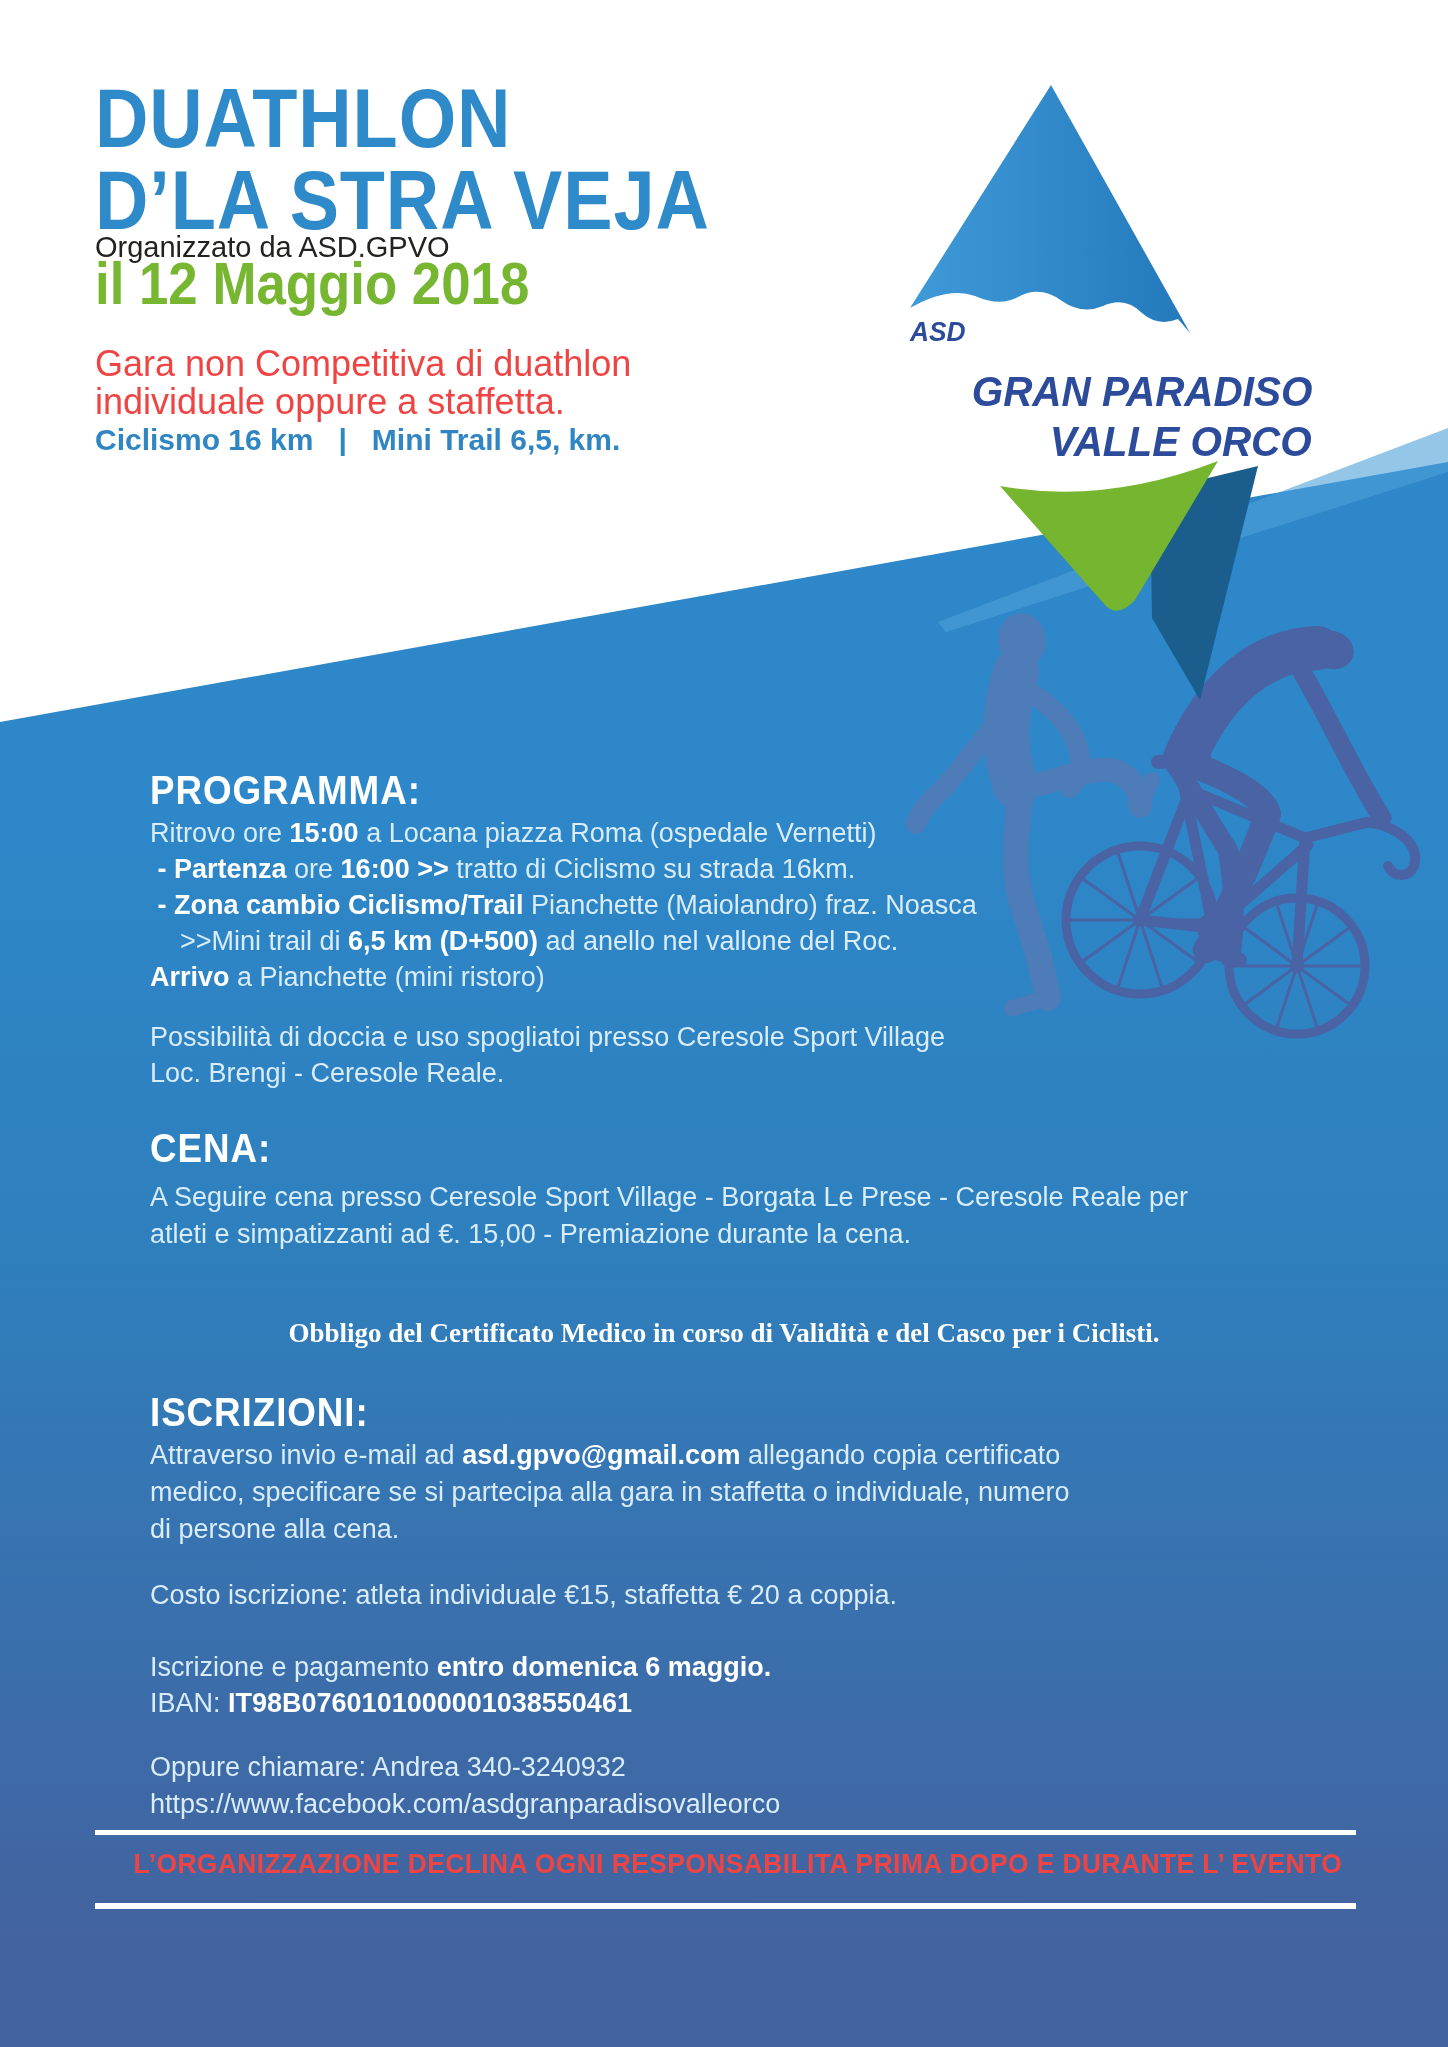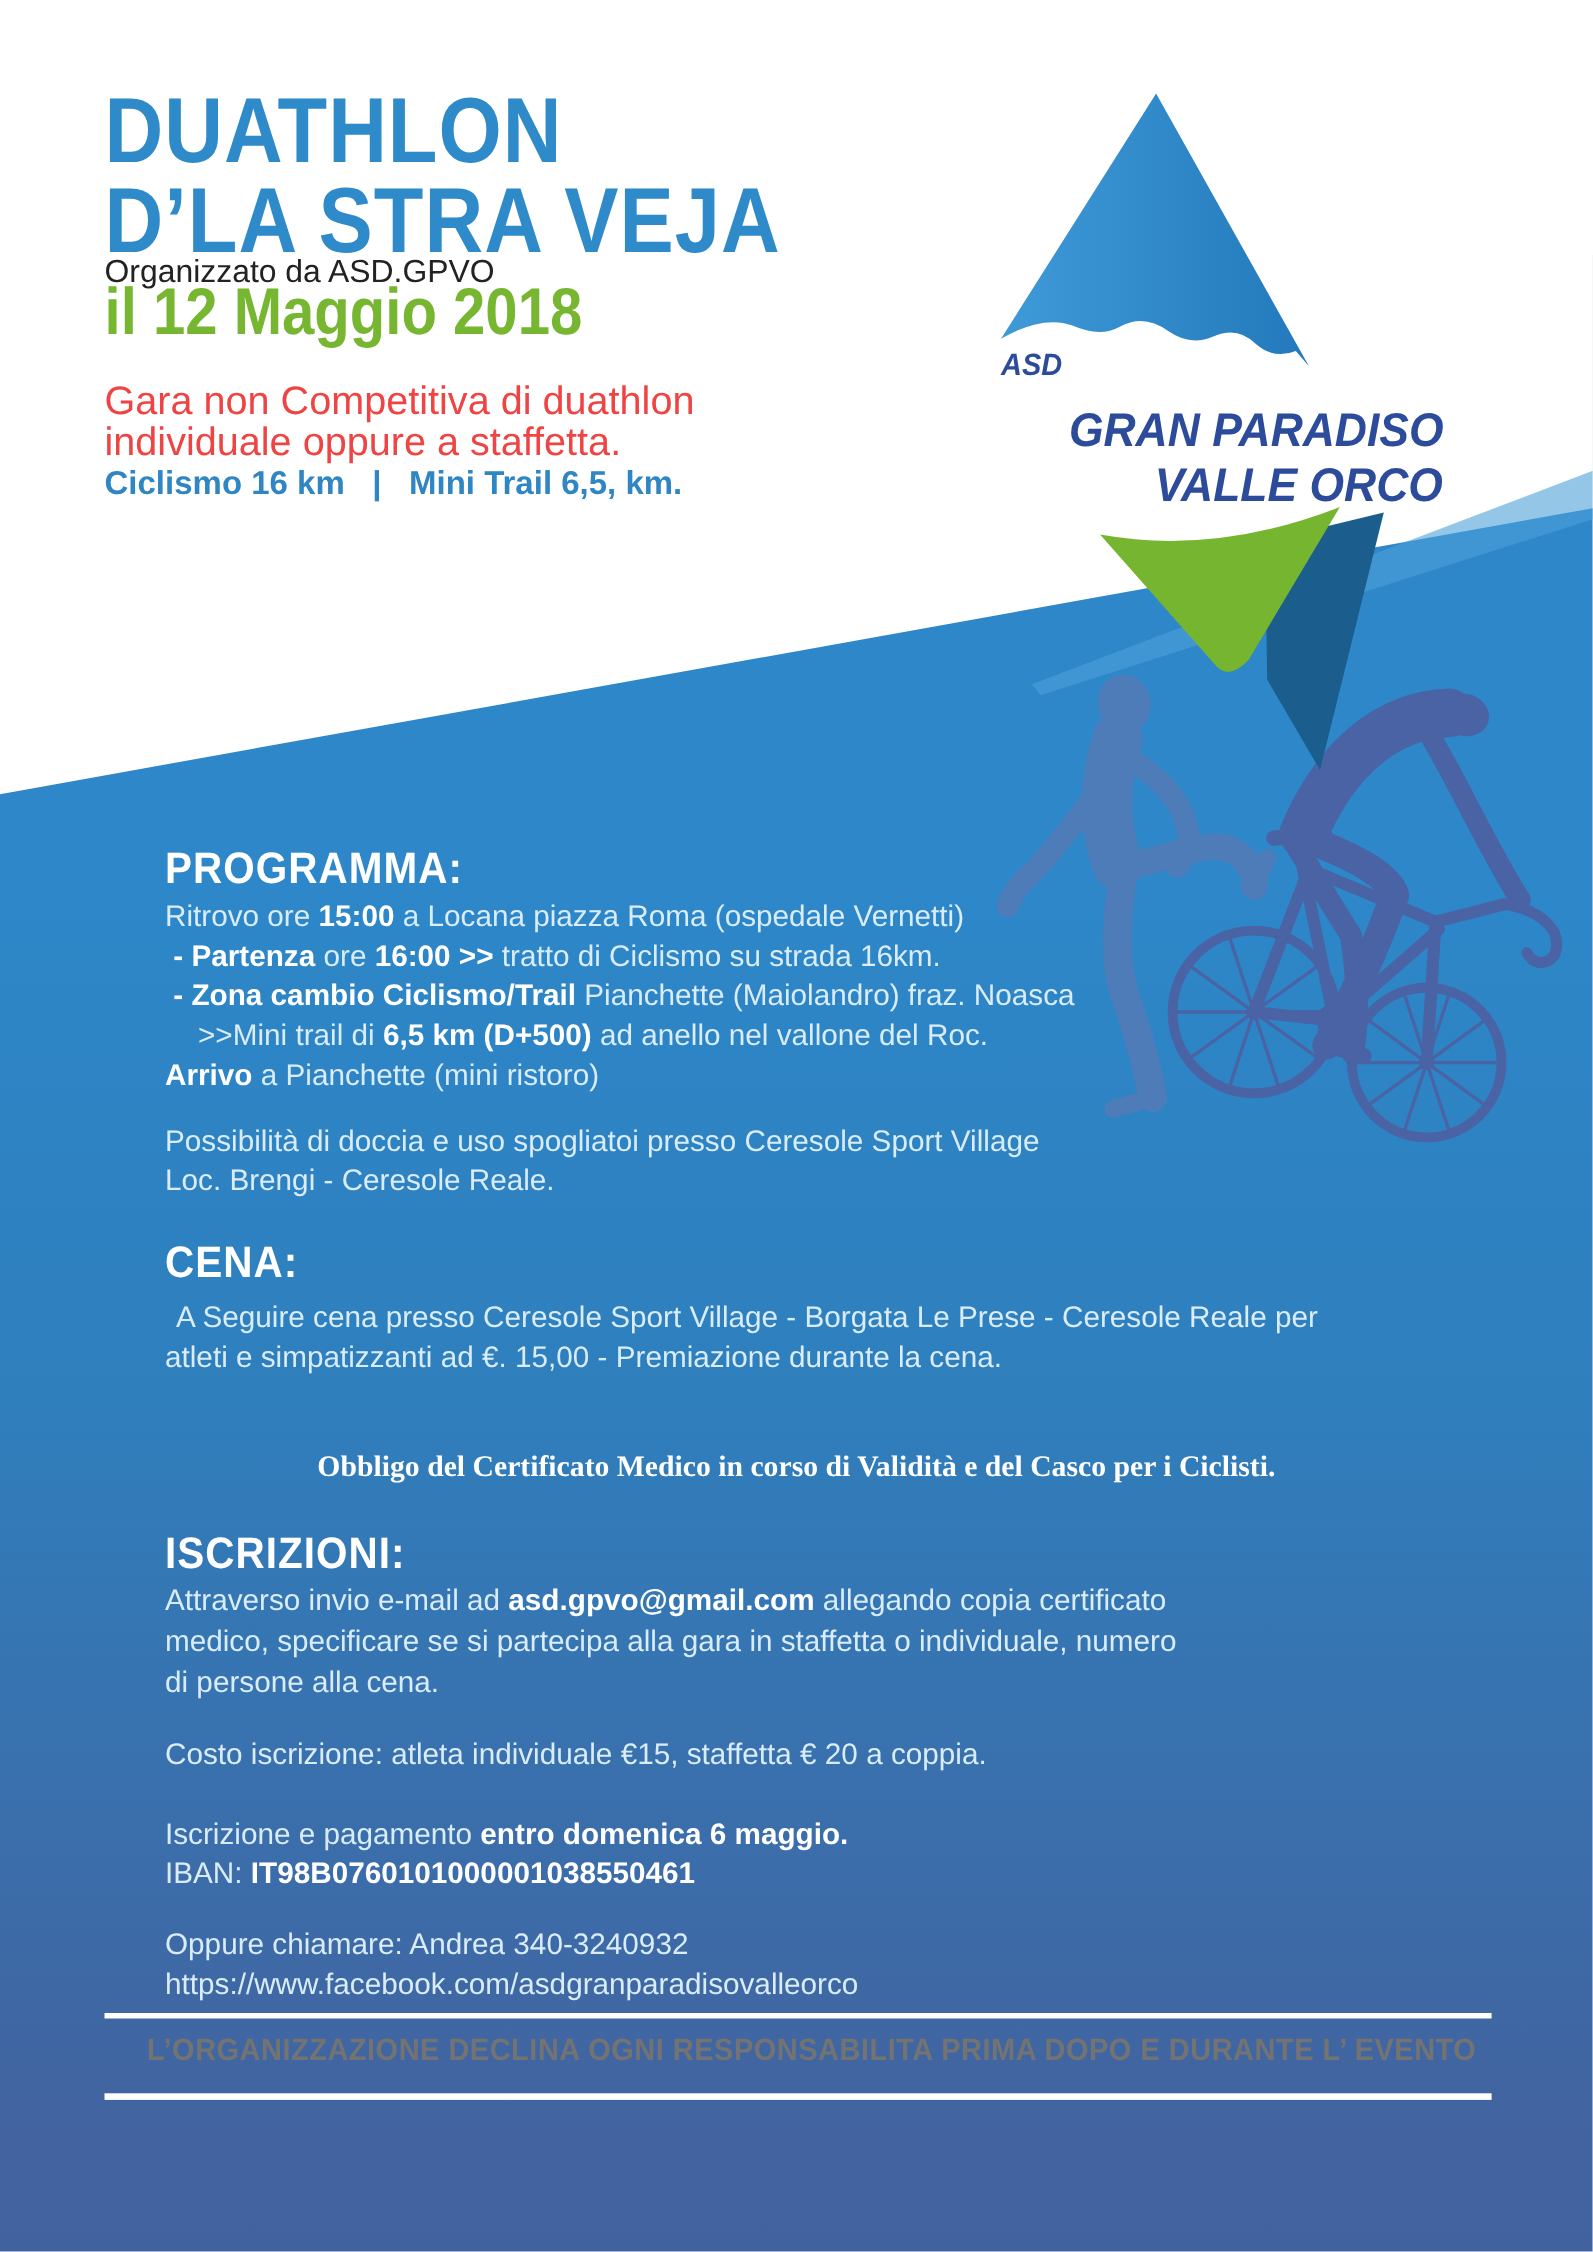--- a/index.html
+++ b/index.html
@@ -22,21 +22,21 @@
   .h-blue { font-size:40px; font-weight:800; color:#ffffff; line-height:1; letter-spacing:1px; }
   .bodyline { font-size:27px; line-height:1.15; color:#d9ecf9; }
   .bodyline .b, .b { font-weight:700; color:#ffffff; }
 
   .medical { left:0; right:0; text-align:center; font-size:27px; font-weight:700; color:#ffffff; }
 
   .logo-txt { color:#2c4b9b; font-style:italic; font-weight:800; line-height:1; z-index:2; }
   .logo-row { left:700px; width:612px; text-align:right; }
 
   .rule { position:absolute; left:95px; right:92px; background:#ffffff; z-index:2; }
-  .disc-text { left:95px; right:92px; text-align:center; font-size:28px; font-weight:700; color:#737373; letter-spacing:.5px; }
+  .disc-text { left:95px; right:92px; text-align:center; font-size:28px; font-weight:700; color:#ef4444; letter-spacing:.5px; }
 </style>
 </head>
 <body>
 
 <div class="page">
 
   <svg class="bg" width="1448" height="2047" viewBox="0 0 1448 2047">
     <defs>
       <linearGradient id="bgGrad" x1="0" y1="0" x2="0" y2="1">
         <stop offset="0.22" stop-color="#2d87c8"></stop>
@@ -128,21 +128,21 @@
   <div class="txt bodyline" style="left:150px; top:818px;"><span>Ritrovo ore </span><span class="b">15:00</span><span> a Locana piazza Roma (ospedale Vernetti)</span></div>
   <div class="txt bodyline" style="left:150px; top:854px;"><span class="b"> - Partenza</span><span> ore </span><span class="b">16:00 &gt;&gt;</span><span> tratto di Ciclismo su strada 16km.</span></div>
   <div class="txt bodyline" style="left:150px; top:890px;"><span class="b"> - Zona cambio Ciclismo/Trail</span><span> Pianchette (Maiolandro) fraz. Noasca</span></div>
   <div class="txt bodyline" style="left:150px; top:926px;"><span>    &gt;&gt;Mini trail di </span><span class="b">6,5 km (D+500)</span><span> ad anello nel vallone del Roc.</span></div>
   <div class="txt bodyline" style="left:150px; top:962px;"><span class="b">Arrivo</span><span> a Pianchette (mini ristoro)</span></div>
 
   <div class="txt bodyline" style="left:150px; top:1022px;">Possibilità di doccia e uso spogliatoi presso Ceresole Sport Village</div>
   <div class="txt bodyline" style="left:150px; top:1058px;">Loc. Brengi - Ceresole Reale.</div>
 
   <div class="txt h-blue" style="left:150px; top:1128px;"><span class="cond" style="transform:scaleX(.92);">CENA:</span></div>
-  <div class="txt bodyline" style="left:160px; top:1182px;text-align:right;">A Seguire cena presso Ceresole Sport Village - Borgata Le Prese - Ceresole Reale per</div>
+  <div class="txt bodyline" style="left:150px; top:1182px;text-align:right;">A Seguire cena presso Ceresole Sport Village - Borgata Le Prese - Ceresole Reale per</div>
   <div class="txt bodyline" style="left:150px; top:1219px;">atleti e simpatizzanti ad €. 15,00 - Premiazione durante la cena.</div>
 
   <div class="txt medical" style="top:1318px;font-family:Liberation Serif, serif;">Obbligo del Certificato Medico in corso di Validità e del Casco per i Ciclisti.</div>
 
   <div class="txt h-blue" style="left:150px; top:1392px;"><span class="cond" style="transform:scaleX(.92);">ISCRIZIONI:</span></div>
   <div class="txt bodyline" style="left:150px; top:1440px;"><span>Attraverso invio e-mail ad </span><span class="b">asd.gpvo@gmail.com</span><span> allegando copia certificato</span></div>
   <div class="txt bodyline" style="left:150px; top:1477px;"><span>medico, specificare se si partecipa alla gara in staffetta o individuale, numero</span></div>
   <div class="txt bodyline" style="left:150px; top:1514px;"><span>di persone alla cena.</span></div>
   <div class="txt bodyline" style="left:150px; top:1580px;">Costo iscrizione: atleta individuale €15, staffetta € 20 a coppia.</div>
   <div class="txt bodyline" style="left:150px; top:1652px;"><span>Iscrizione e pagamento </span><span class="b">entro domenica 6 maggio.</span></div>

